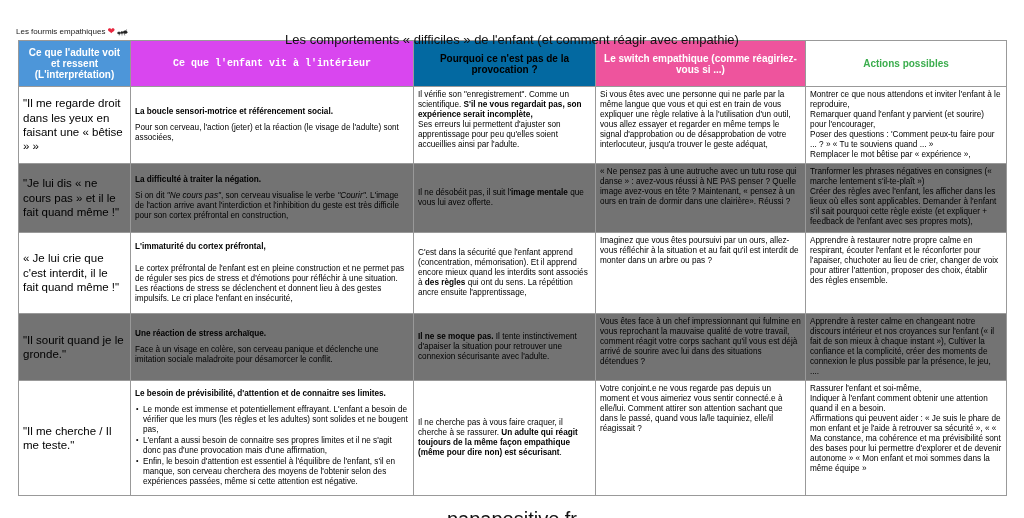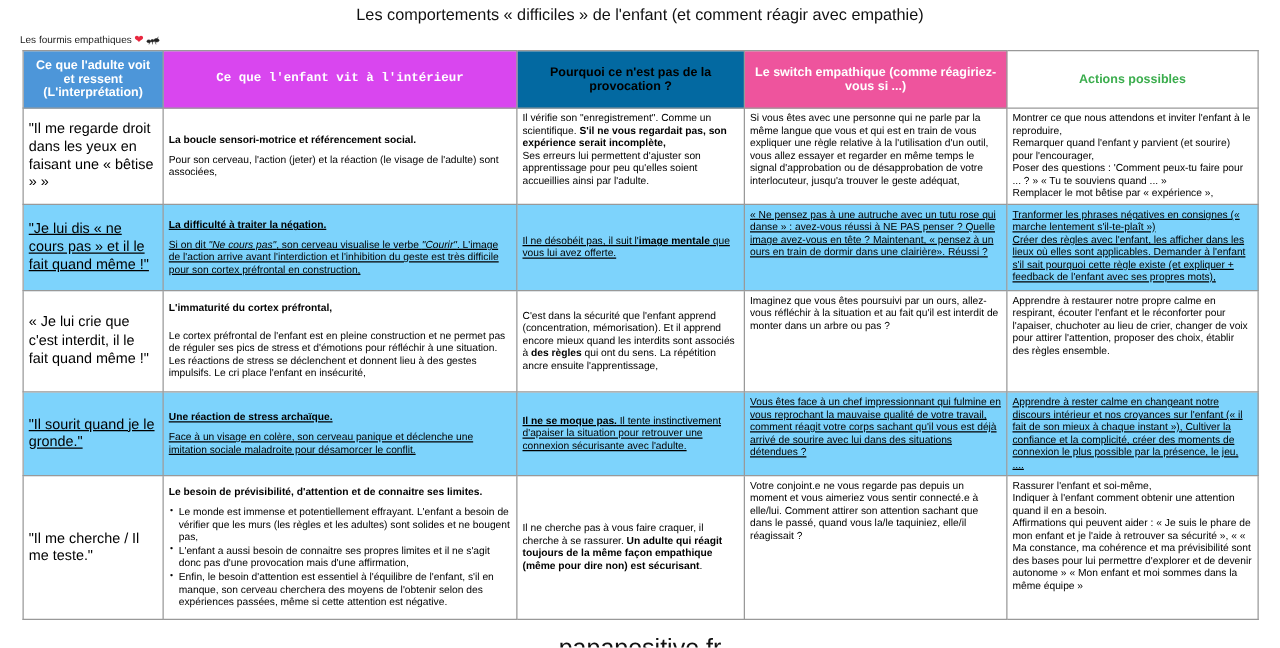--- a/index.html
+++ b/index.html
@@ -3,36 +3,36 @@
 <meta charset="utf-8">
 <style>
   * { margin:0; padding:0; box-sizing:border-box; }
   html,body { width:1024px; height:518px; background:#ffffff; overflow:hidden;
               font-family:"Liberation Sans", sans-serif; color:#000; }
   .topbar { position:relative; height:38px; }
   .brand { position:absolute; left:16px; top:27px; font-size:8px; color:#222;
            display:flex; align-items:center; gap:2px; }
   .heart { color:#e8273f; font-size:9px; line-height:1; }
   .ant-svg { display:inline-block; vertical-align:middle; }
-  .title { position:absolute; left:0; right:0; top:4px; text-align:center; font-size:13px; color:#111; }
+  .title { position:absolute; left:0; right:0; top:32px; text-align:center; font-size:13px; color:#111; }
 
   table { border-collapse:collapse; table-layout:fixed; margin:2px 0 0 18px; width:988px;
           border:1px solid #6f6f6f; }
   th, td { border:1px solid #999999; }
   th { font-size:10px; font-weight:bold; text-align:center; vertical-align:middle; padding:5px; }
   td { font-size:8.2px; line-height:1.22; vertical-align:top; padding:3px 4px; background:#fff; }
   [data-bind] { white-space:pre-line; }
 
   .hdr-blue  { background:#4d96d9; color:#ffffff; }
   .hdr-orange{ background:#d946ef; color:#ffffff;font-family:Liberation Mono, monospace; }
   .hdr-green { background:#0369a1; color:#000000; }
   .hdr-pink  { background:#ee549d; color:#ffffff;margin-top:21px; }
   .hdr-white { background:#ffffff; color:#3bad4d; }
 
-  tr.alt td { background:#7dd3fc;text-decoration:underline; }
+  tr.alt td { background:#737373; }
   tr.hrow { height:46px; }
   tr.r1 { height:69px; } tr.r2 { height:69px; } tr.r3 { height:81px; }
   tr.r4 { height:62px; } tr.r5 { height:115px; }
 
   td.c1 { font-size:11.5px; line-height:1.25; vertical-align:middle; padding-left:4px; }
   td.vmid { vertical-align:middle; }
   .cell-title { font-weight:bold; display:block; margin-bottom:6px; }
   .cell-title.tight { margin-bottom:12px; }
   .b { font-weight:bold;text-align:right; }
   .i { font-style:italic; }

